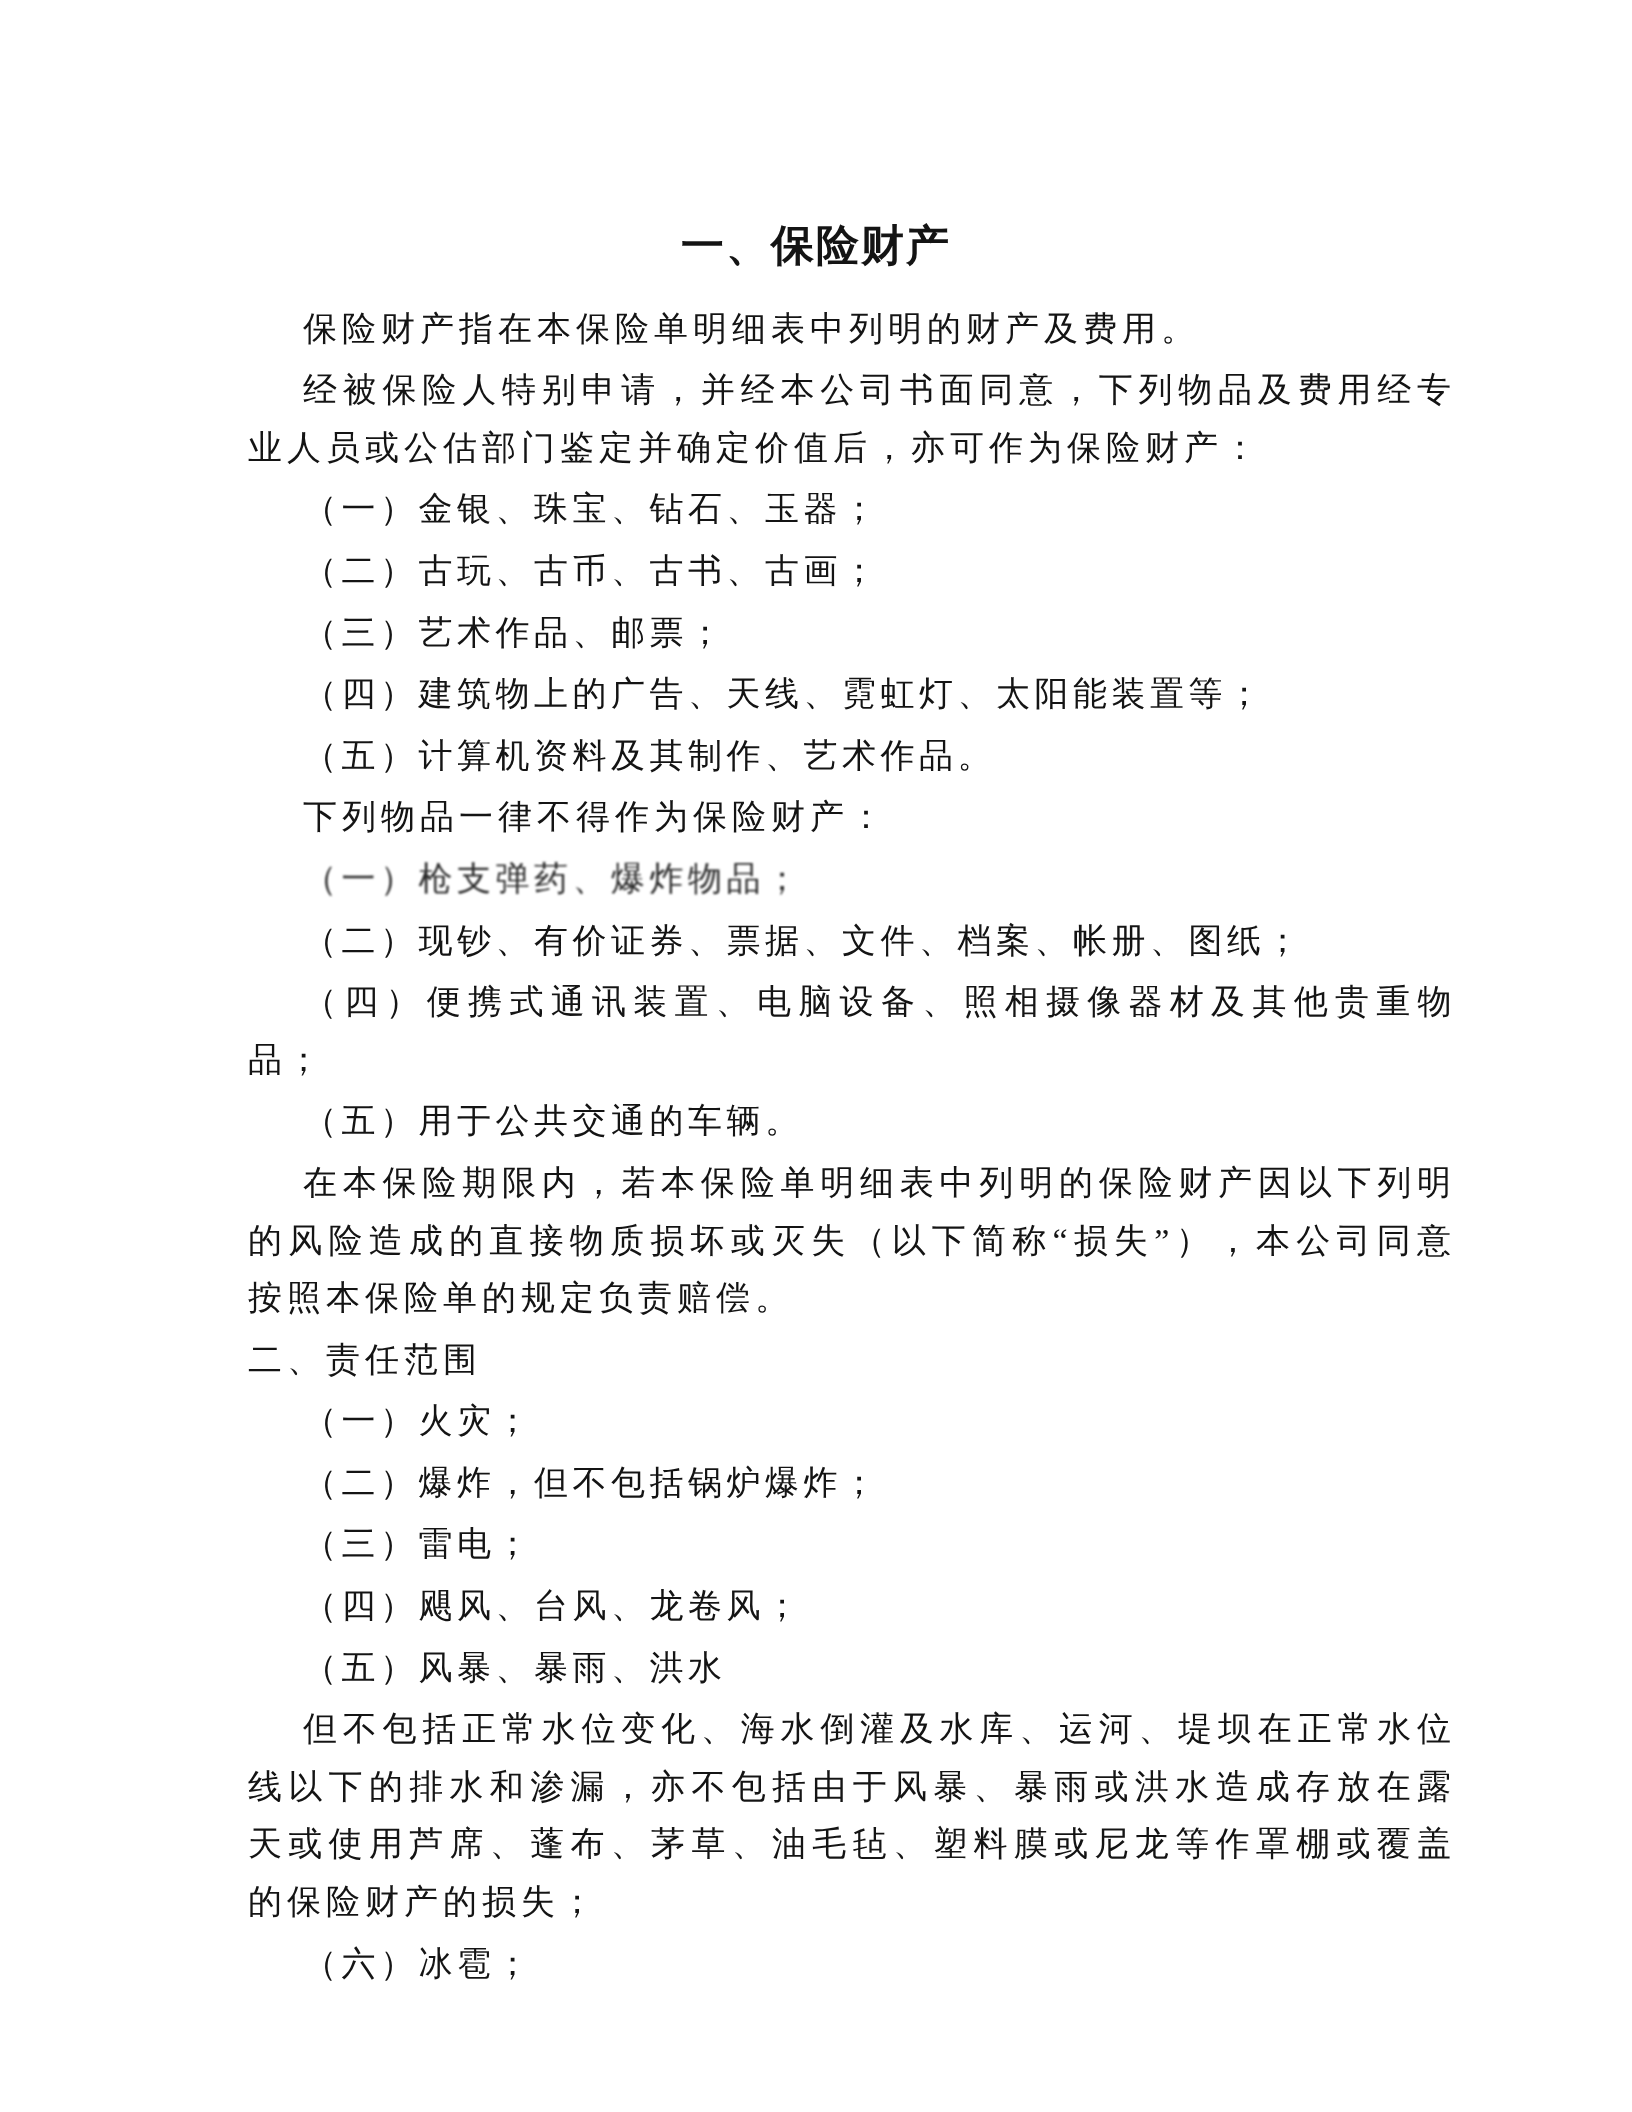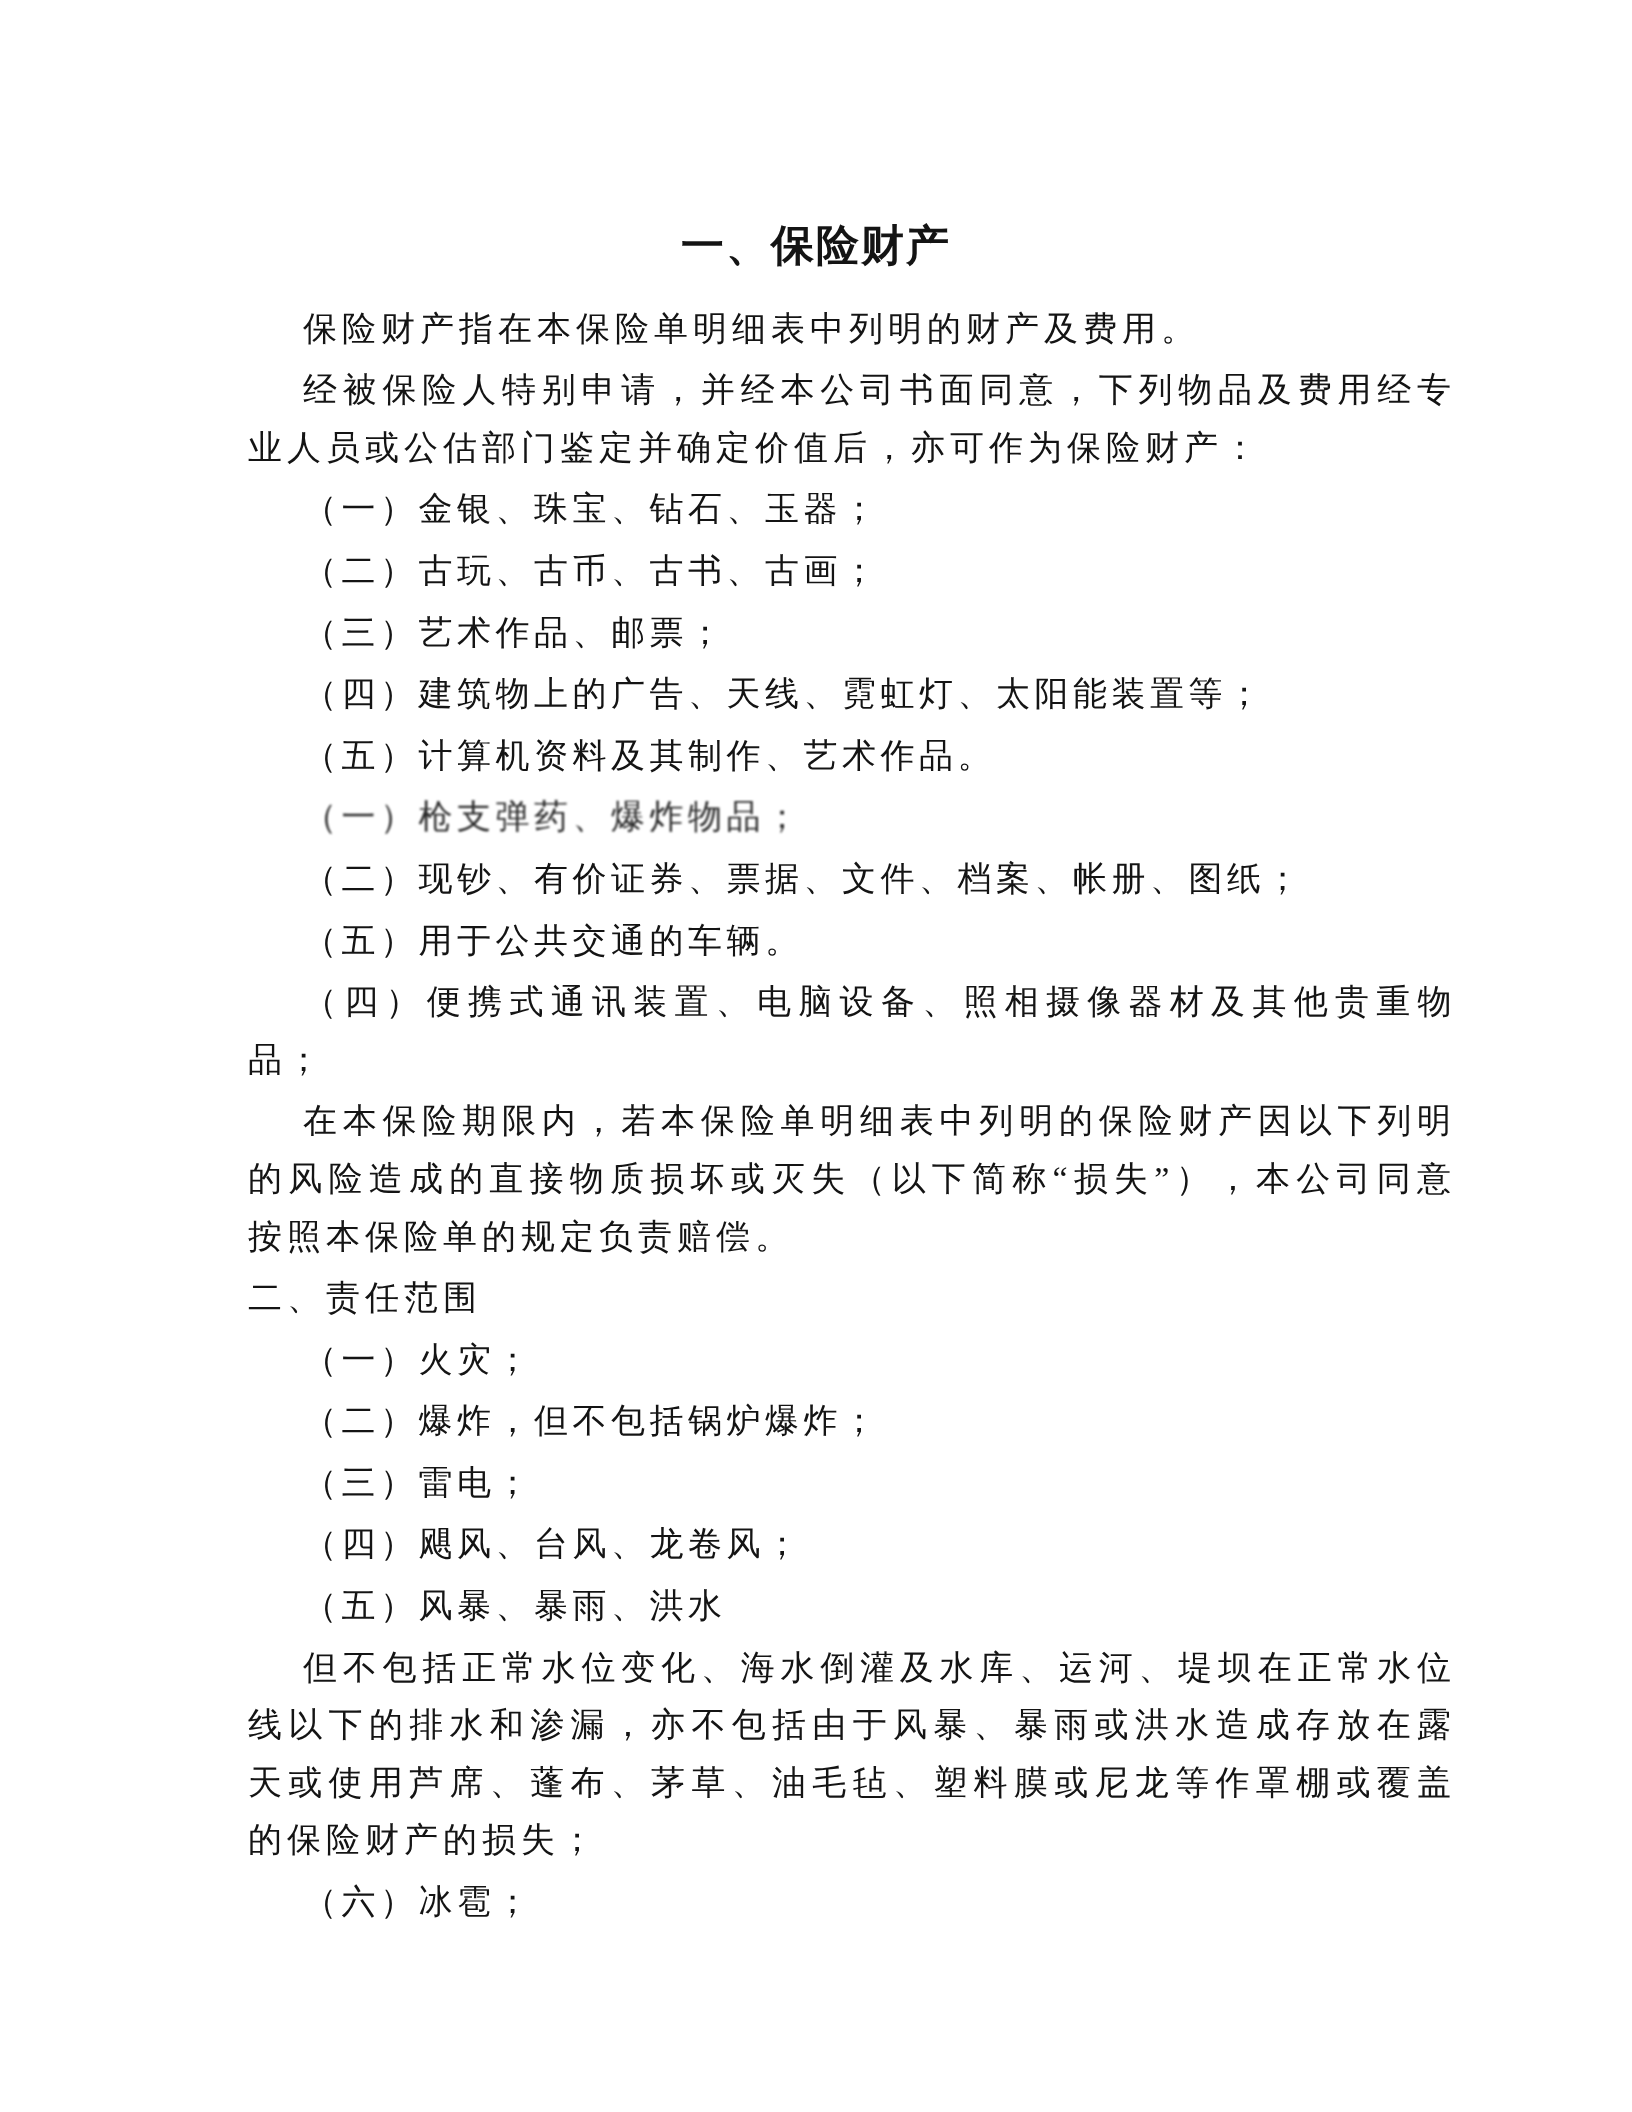--- a/index.html
+++ b/index.html
@@ -61,24 +61,25 @@
 <div class="page">
   <h1 class="title">一、保险财产</h1>
   <div class="content" id="blocks-container">
       <p class="block para">保险财产指在本保险单明细表中列明的财产及费用。</p>
       <p class="block para">经被保险人特别申请，并经本公司书面同意，下列物品及费用经专业人员或公估部门鉴定并确定价值后，亦可作为保险财产：</p>
       <p class="block item">（一）金银、珠宝、钻石、玉器；</p>
       <p class="block item">（二）古玩、古币、古书、古画；</p>
       <p class="block item">（三）艺术作品、邮票；</p>
       <p class="block item">（四）建筑物上的广告、天线、霓虹灯、太阳能装置等；</p>
       <p class="block item">（五）计算机资料及其制作、艺术作品。</p>
+      <p class="block para">下列物品一律不得作为保险财产：</p>
       <p class="block item degraded">（一）枪支弹药、爆炸物品；</p>
       <p class="block item">（二）现钞、有价证券、票据、文件、档案、帐册、图纸；</p>
+      <p class="block item">（四）便携式通讯装置、电脑设备、照相摄像器材及其他贵重物品；</p>
       <p class="block item">（五）用于公共交通的车辆。</p>
-      <p class="block item">（四）便携式通讯装置、电脑设备、照相摄像器材及其他贵重物品；</p>
       <p class="block para">在本保险期限内，若本保险单明细表中列明的保险财产因以下列明的风险造成的直接物质损坏或灭失（以下简称“损失”），本公司同意按照本保险单的规定负责赔偿。</p>
       <p class="block heading2">二、责任范围</p>
       <p class="block item">（一）火灾；</p>
       <p class="block item">（二）爆炸，但不包括锅炉爆炸；</p>
       <p class="block item">（三）雷电；</p>
       <p class="block item">（四）飓风、台风、龙卷风；</p>
       <p class="block item">（五）风暴、暴雨、洪水</p>
       <p class="block para">但不包括正常水位变化、海水倒灌及水库、运河、堤坝在正常水位线以下的排水和渗漏，亦不包括由于风暴、暴雨或洪水造成存放在露天或使用芦席、蓬布、茅草、油毛毡、塑料膜或尼龙等作罩棚或覆盖的保险财产的损失；</p>
       <p class="block item">（六）冰雹；</p>
     </div>

